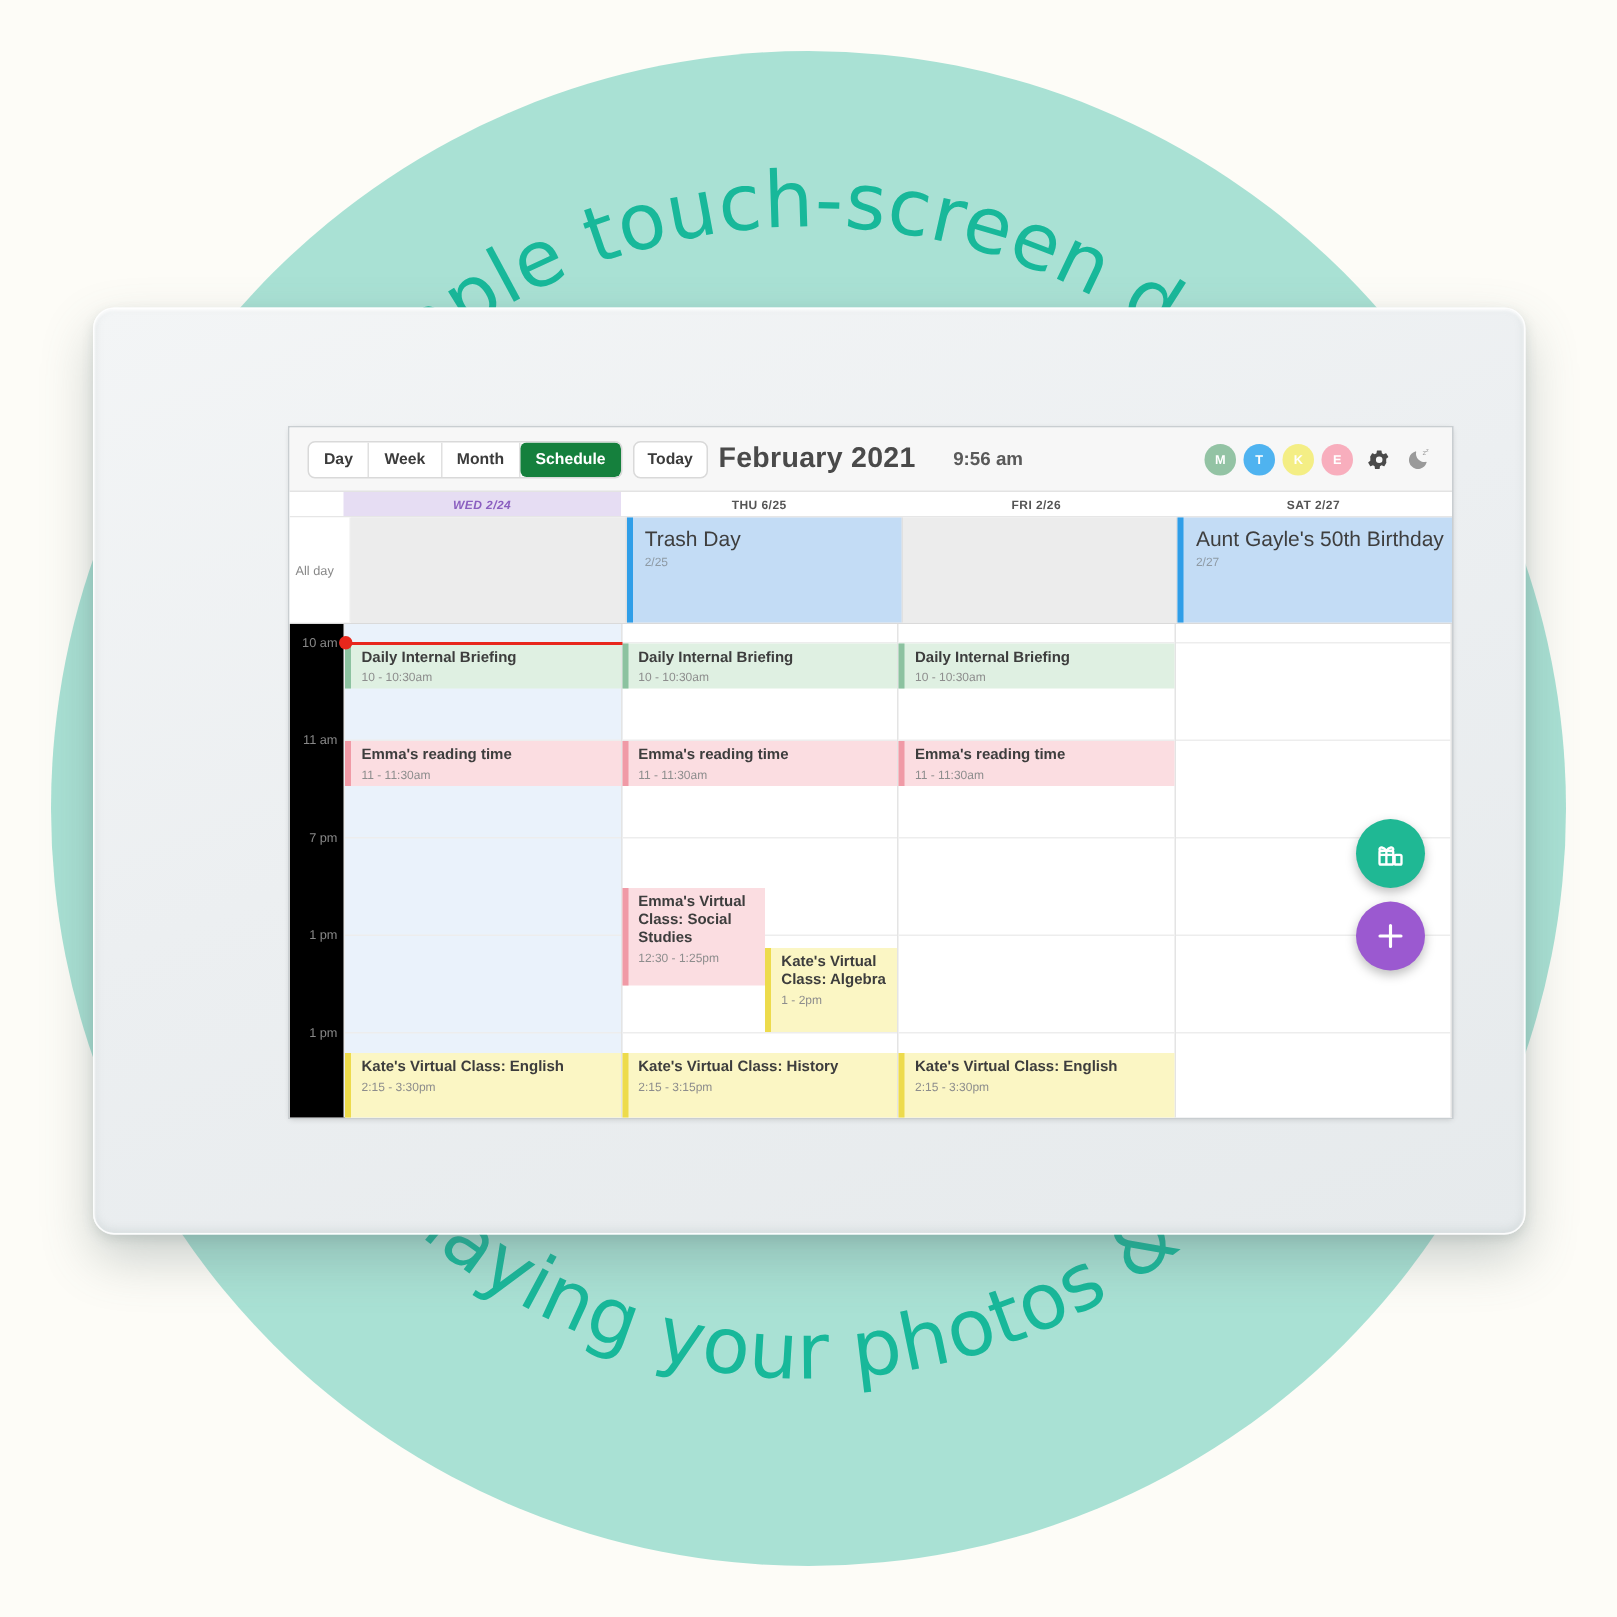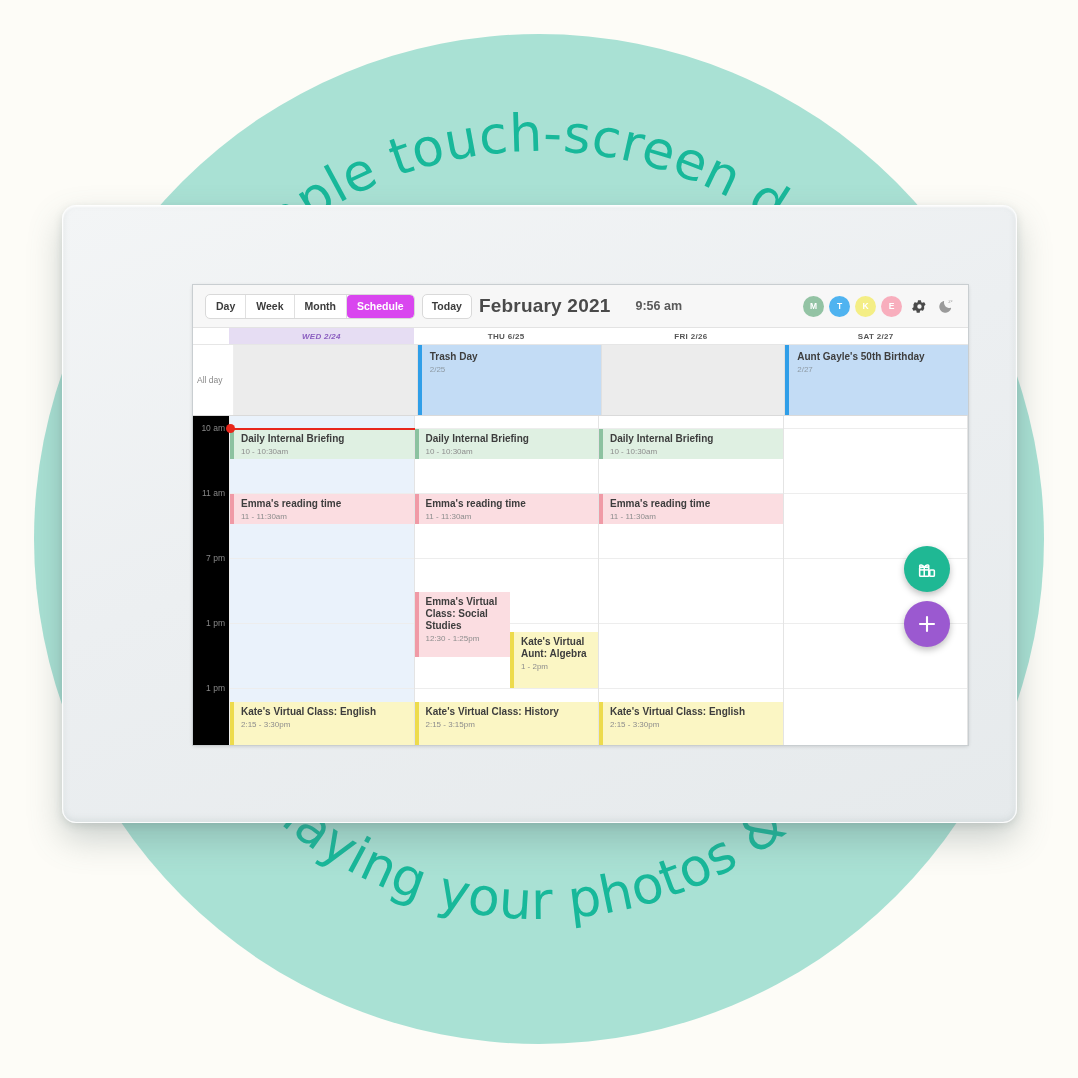--- a/index.html
+++ b/index.html
@@ -55,21 +55,21 @@
   .segmented{
     display:flex;align-items:center;background:#ffffff;border:1px solid #d9d9d9;
     border-radius:5px;overflow:hidden;height:23px;
   }
   .seg-btn{
     font-size:10.5px;font-weight:700;color:#3b3b3b;
     padding:0 10px;height:23px;line-height:23px;
     border-right:1px solid #e0e0e0;white-space:nowrap;cursor:pointer;
   }
   .seg-btn:last-child{border-right:none;}
-  .seg-btn.active{background:#d946ef;color:#ffffff;border-radius:4px;}
+  .seg-btn.active{background:#15803d;color:#ffffff;border-radius:4px;}
   .today-btn{
     margin-left:7px;background:#ffffff;border:1px solid #d9d9d9;border-radius:5px;
     font-size:10.5px;font-weight:700;color:#3b3b3b;height:23px;line-height:23px;
     padding:0 9px;cursor:pointer;
   }
   .title-wrap{
     position:absolute;left:0;right:0;top:0;height:42px;
     display:flex;align-items:center;justify-content:center;gap:25px;pointer-events:none;
   }
   .cal-title{font-size:19px;font-weight:700;color:#4a4a4a;letter-spacing:.2px;}
@@ -97,21 +97,21 @@
   .allday .gutter{
     display:flex;align-items:center;justify-content:flex-start;padding-left:4px;
     font-size:8.5px;color:#888;background:#fff;border-right:1px solid #eee;
   }
   .allday-col{flex:1 1 0;background:#ececec;position:relative;border-right:1px solid #e0e0e0;}
   .allday-col:last-child{border-right:none;}
   .ad-event{
     position:absolute;left:0;right:0;top:0;bottom:0;
     background:#c3dcf5;border-left:4px solid #2f9ee8;padding:6px 0 0 8px;box-sizing:border-box;
   }
-  .ad-title{font-size:10px;font-weight:700;color:#3e3e3e;line-height:1.2;}
+  .ad-title{font-size:14px;font-weight:400;color:#3e3e3e;line-height:1.2;}
   .ad-sub{font-size:8px;color:#8e9aa4;margin-top:2px;}
 
   
   .timegrid{display:flex;position:relative;height:331px;}
   .tg-gutter{
     width:36px;flex:0 0 36px;position:relative;background:#000000;border-right:1px solid #eee;
   }
   .tlabel{position:absolute;right:4px;font-size:8.5px;color:#888;transform:translateY(-50%);}
   .cols{flex:1 1 0;display:flex;position:relative;}
   .col{flex:1 1 0;position:relative;border-right:1px solid #e4e4e4;}
@@ -276,21 +276,21 @@
                 </div>
                 <div class="ev pink" style="top: 78px; height: 30px;">
                   <div class="ev-title">Emma's reading time</div>
                   <div class="ev-time">11 - 11:30am</div>
                 </div>
                 <div class="ev pink" style="top: 175.5px; height: 65px; right: 48%; z-index: 3;">
                   <div class="ev-title">Emma's Virtual Class: Social Studies</div>
                   <div class="ev-time">12:30 - 1:25pm</div>
                 </div>
                 <div class="ev yellow" style="top: 216px; height: 56px; left: 52%; z-index: 4;">
-                  <div class="ev-title">Kate's Virtual Aunt: Algebra</div>
+                  <div class="ev-title">Kate's Virtual Class: Algebra</div>
                   <div class="ev-time">1 - 2pm</div>
                 </div>
                 <div class="ev yellow" style="top: 286px; height: 46px;">
                   <div class="ev-title">Kate's Virtual Class: History</div>
                   <div class="ev-time">2:15 - 3:15pm</div>
                 </div>
               </div>
               <div class="col">
                 <div class="hline" style="top: 12px;"></div>
                 <div class="hline" style="top: 77px;"></div>

